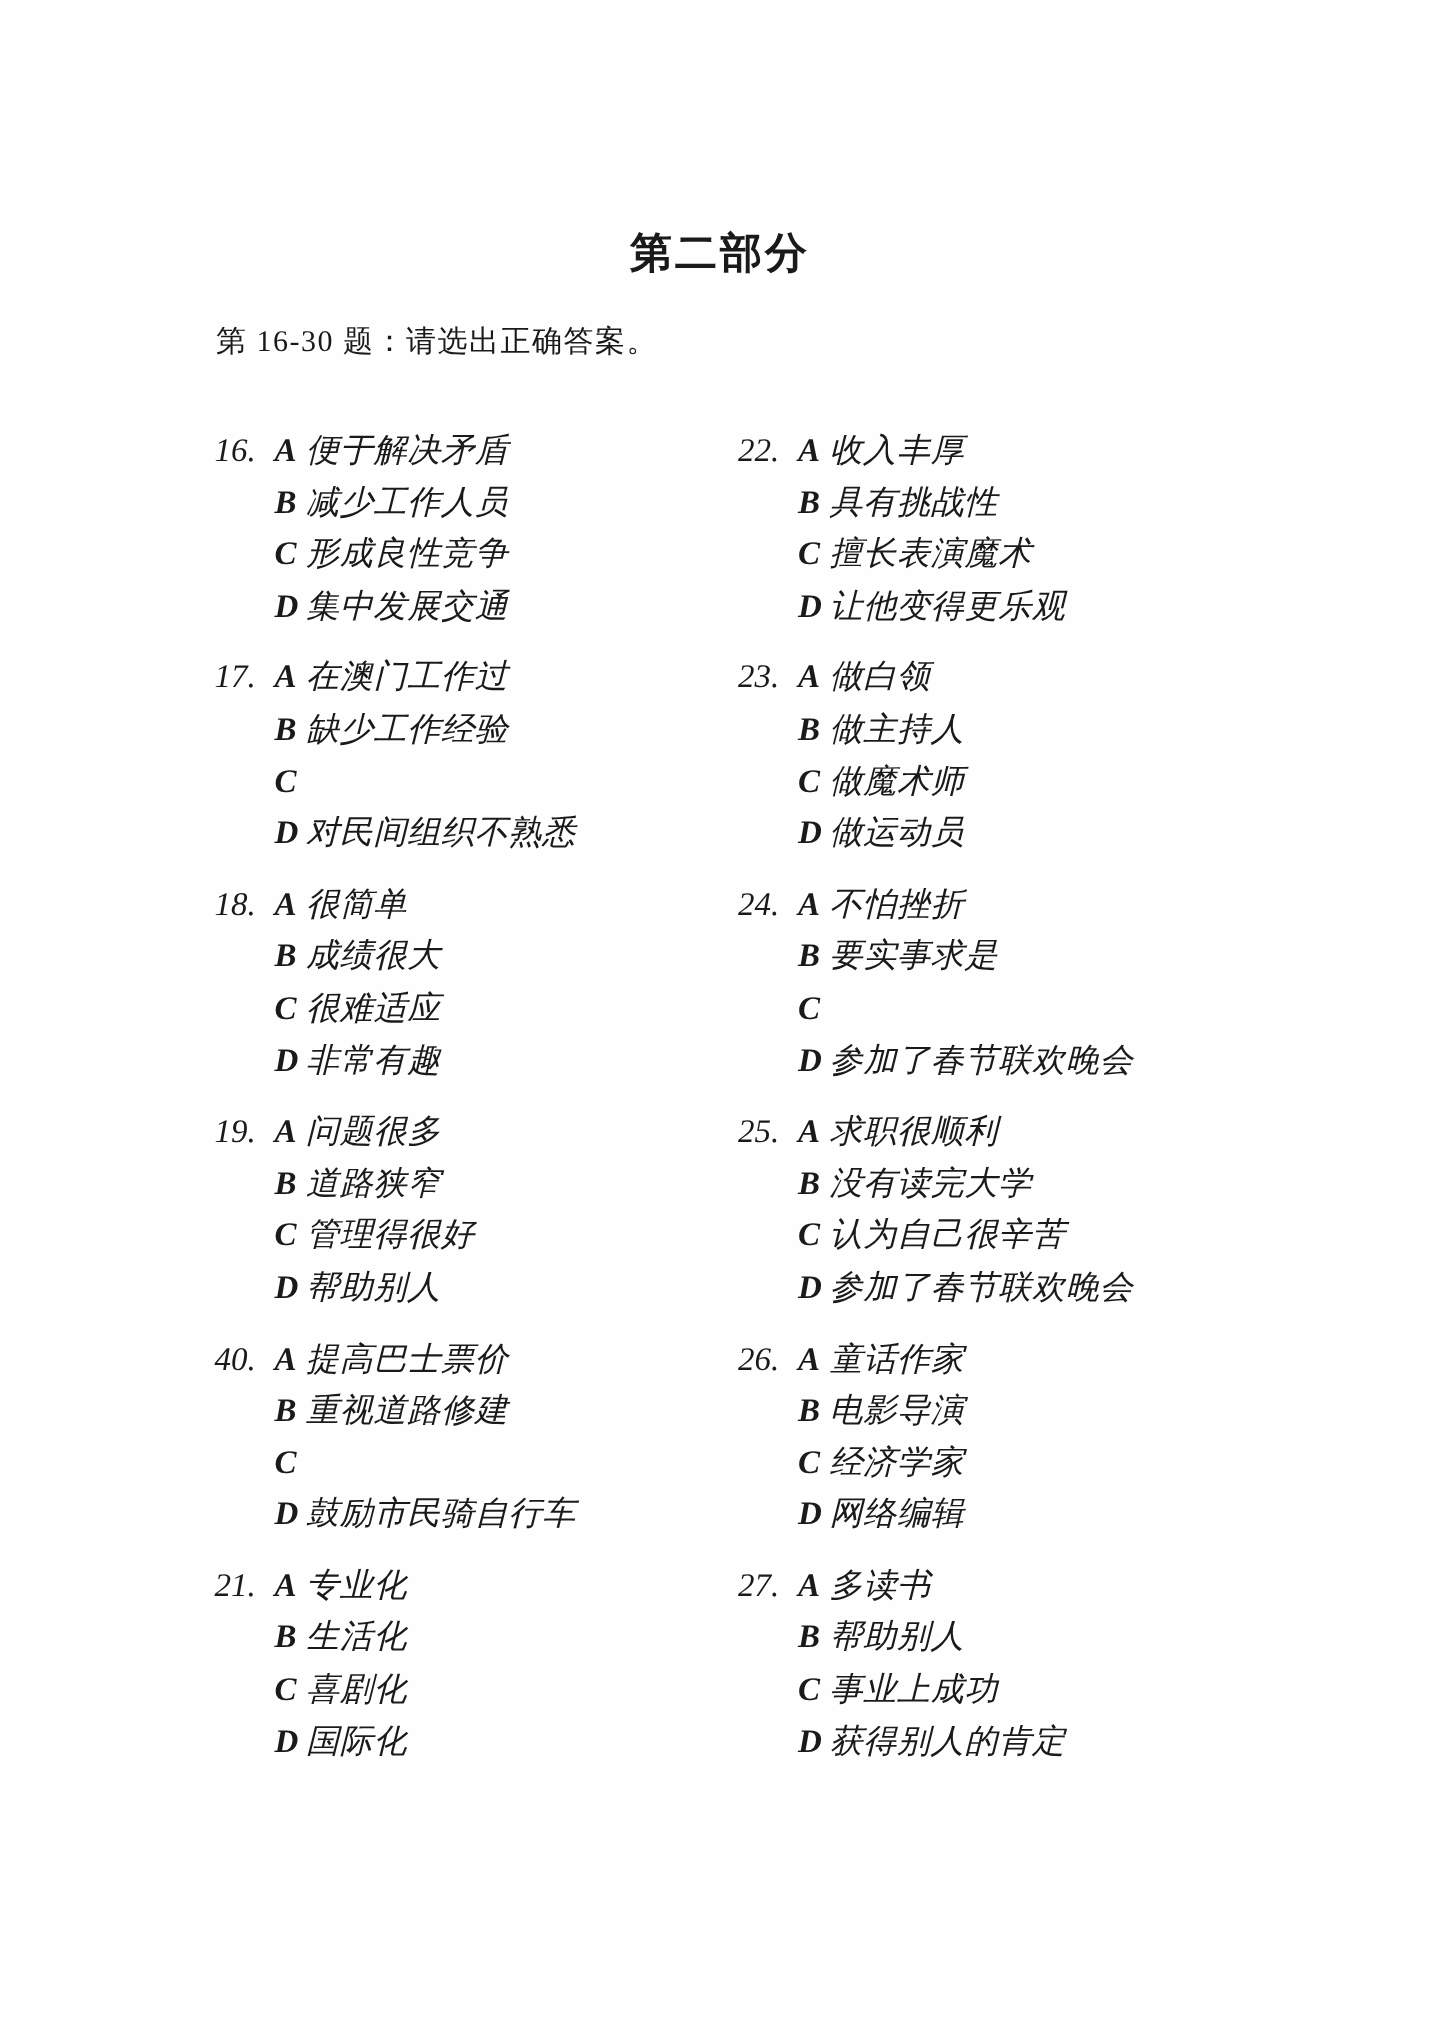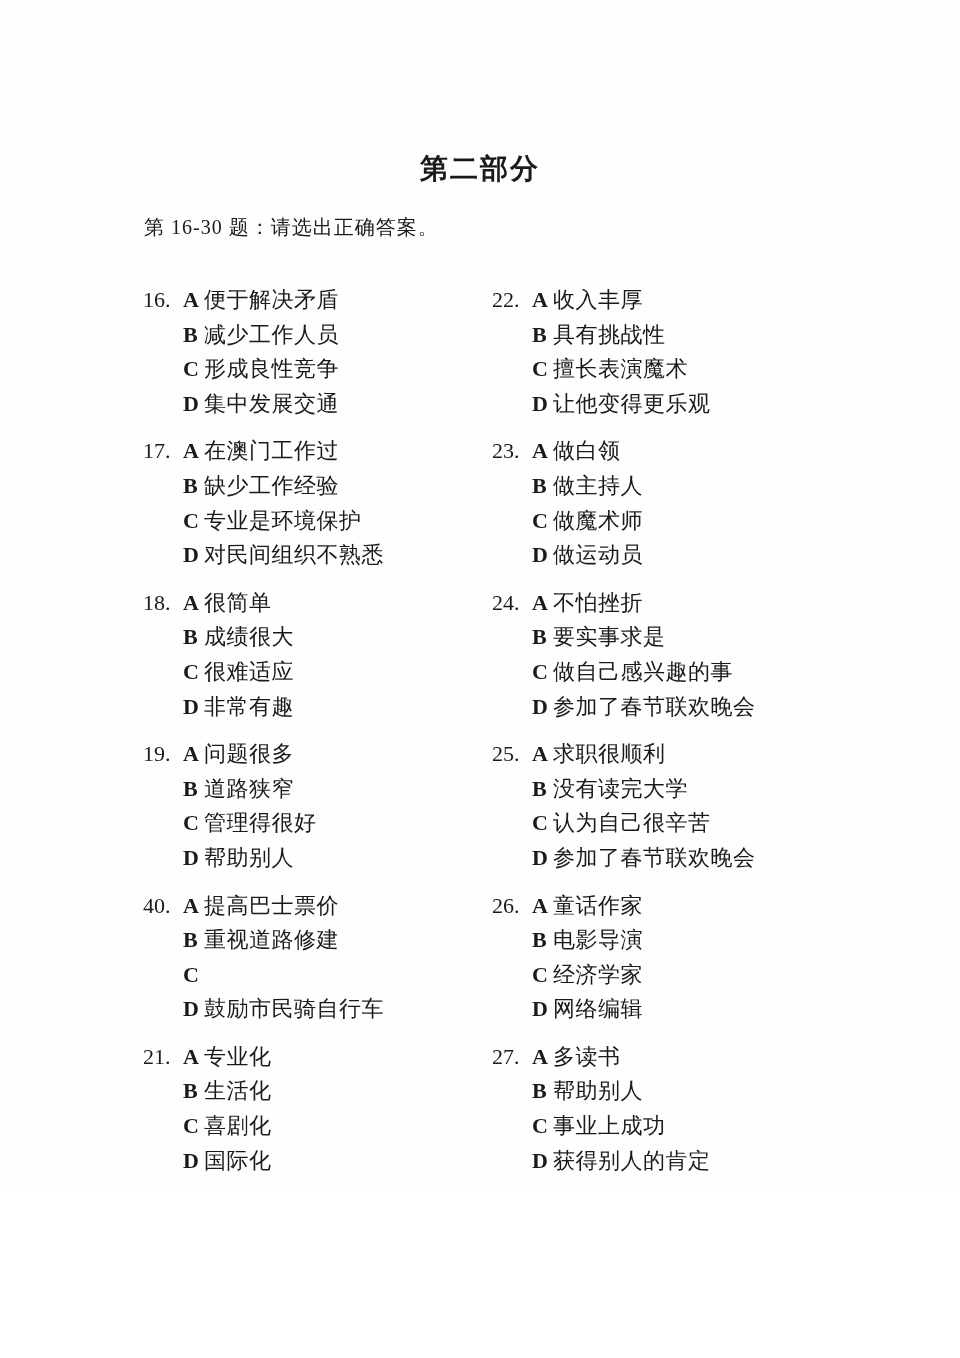--- a/index.html
+++ b/index.html
@@ -27,20 +27,21 @@
   }
   .instruction {
     margin: 26px 0 0 144px;
     font-size: 20px;
     letter-spacing: 1px;
   }
   .questions {
     display: flex;
     margin-top: 42px;
     padding-left: 143px;
+    font-style: italic;
   }
   .column-left {
     width: 349px;
     flex: 0 0 349px;
   }
   .column-right {
     flex: 1;
   }
   .question {
     margin-bottom: 13px;
@@ -116,21 +117,20 @@
             <span class="otext">在澳门工作过</span>
           </div>
           <div class="option-row">
             <span class="qnum"></span>
             <span class="letter">B</span>
             <span class="otext">缺少工作经验</span>
           </div>
           <div class="option-row">
             <span class="qnum"></span>
             <span class="letter">C</span>
-            <span class="otext">专业是环境保护</span>
           </div>
           <div class="option-row">
             <span class="qnum"></span>
             <span class="letter">D</span>
             <span class="otext">对民间组织不熟悉</span>
           </div>
         </div>
         <div class="question">
           <div class="option-row">
             <span class="qnum">18.</span>
@@ -271,21 +271,20 @@
             <span class="otext">不怕挫折</span>
           </div>
           <div class="option-row">
             <span class="qnum"></span>
             <span class="letter">B</span>
             <span class="otext">要实事求是</span>
           </div>
           <div class="option-row">
             <span class="qnum"></span>
             <span class="letter">C</span>
-            <span class="otext">做自己感兴趣的事</span>
           </div>
           <div class="option-row">
             <span class="qnum"></span>
             <span class="letter">D</span>
             <span class="otext">参加了春节联欢晚会</span>
           </div>
         </div>
         <div class="question">
           <div class="option-row">
             <span class="qnum">25.</span>

